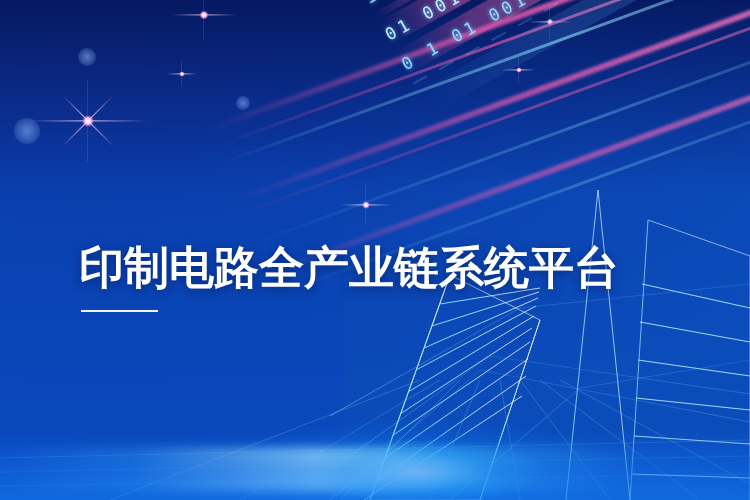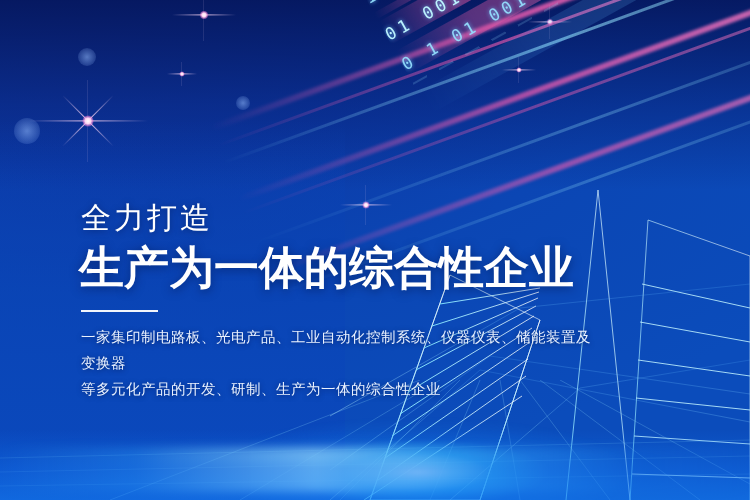--- a/index.html
+++ b/index.html
@@ -285,22 +285,17 @@
         <path d="M0 106 L750 94" stroke-opacity=".2"></path>
       </g>
     </svg>
   </div>
 
   <div class="burst"></div>
   <div class="burst-streak"></div>
   <div class="floor-glow"></div>
 
   <div class="content">
-    <div class="eyebrow">全力打造</div>
-    <div class="headline">生产为一体的综合性企业</div>
+    <div class="headline">印制电路全产业链系统平台</div>
     <div class="divider"></div>
-    <div class="desc">
-      <div>一家集印制电路板、光电产品、工业自动化控制系统、仪器仪表、储能装置及变换器</div>
-      <div>等多元化产品的开发、研制、生产为一体的综合性企业</div>
-    </div>
   </div>
 
 </div>
 
 </body></html>

